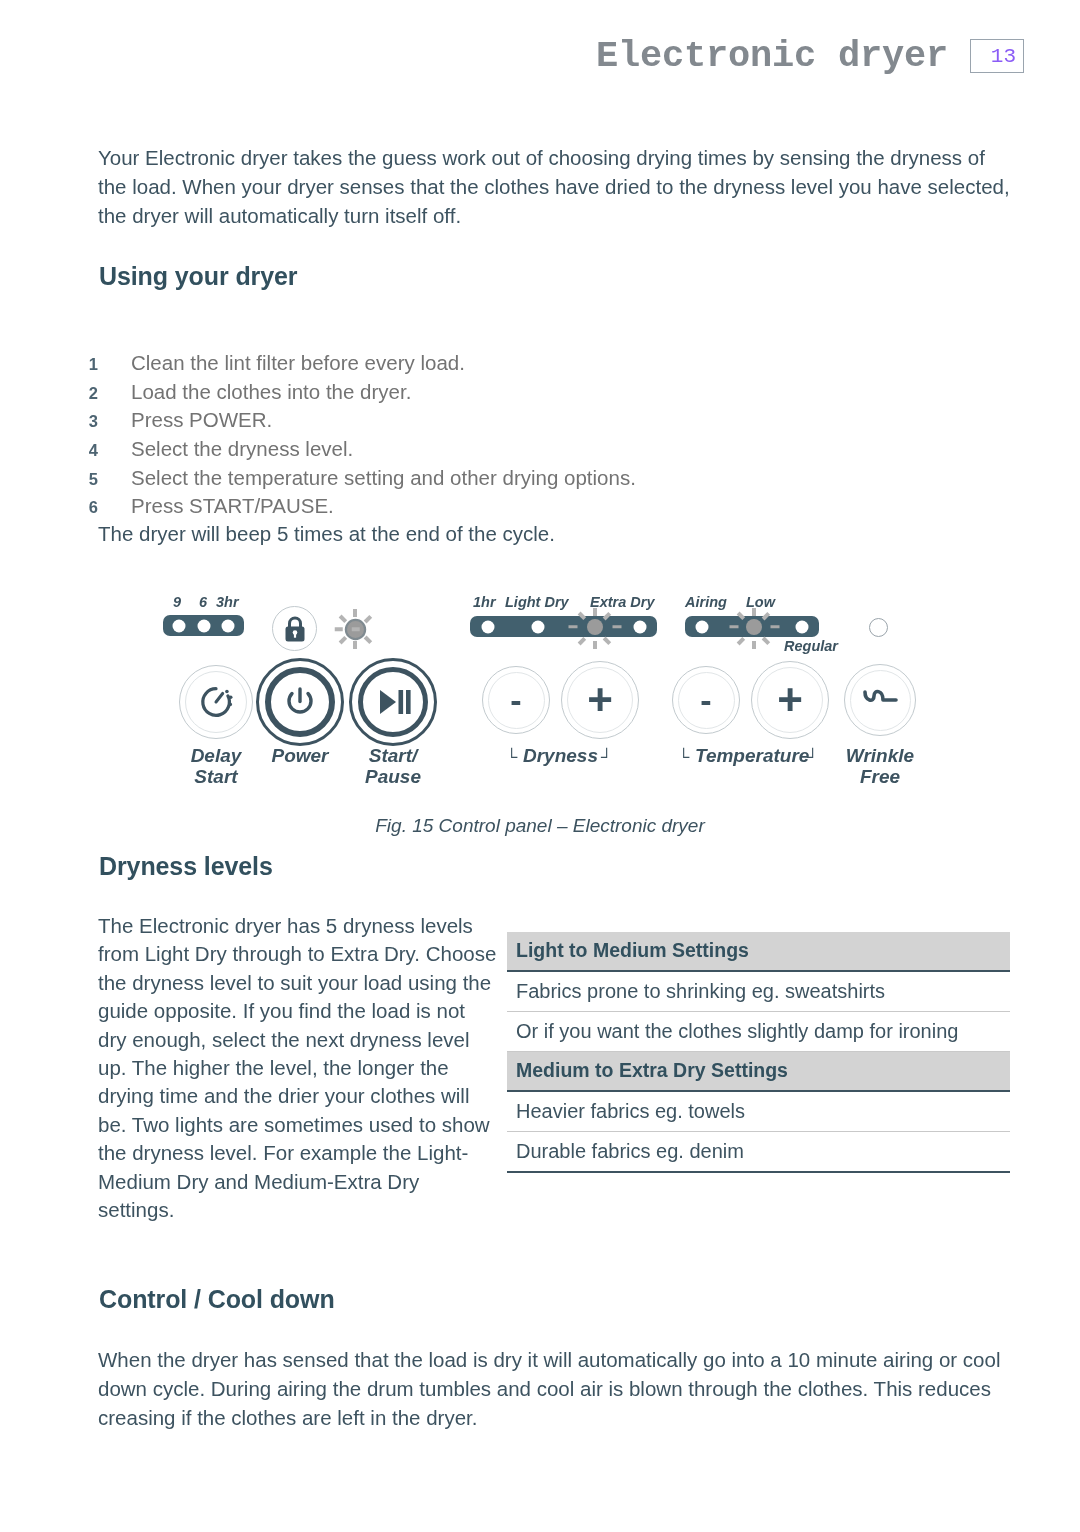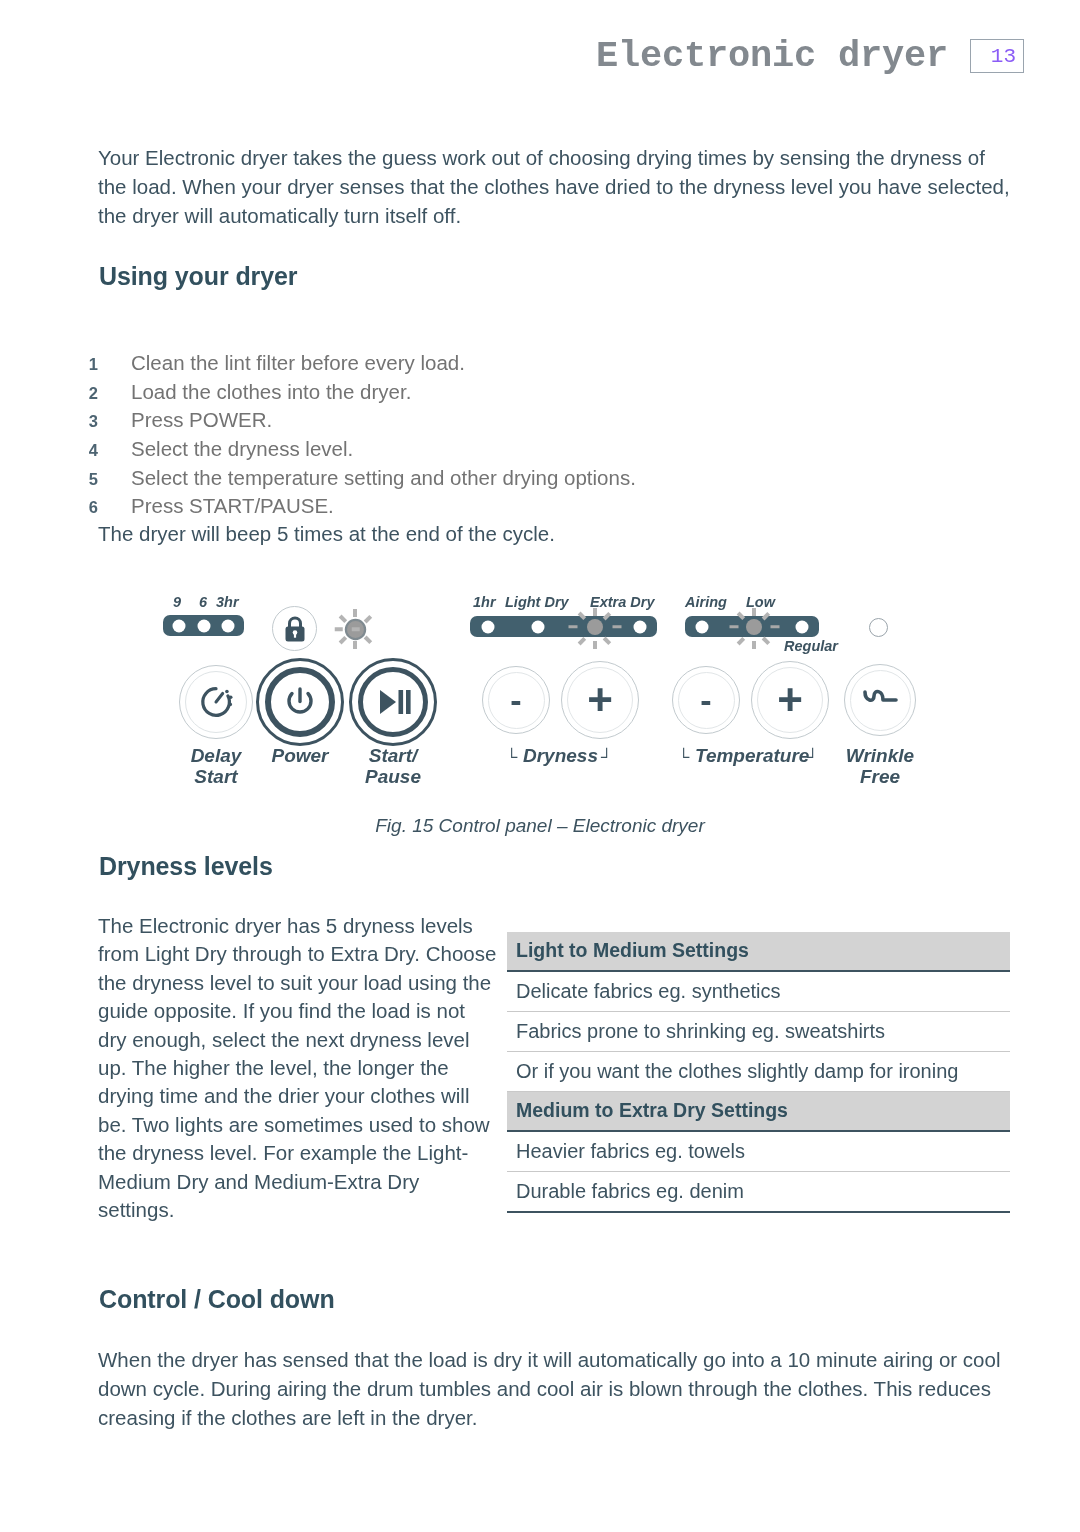--- a/index.html
+++ b/index.html
@@ -484,23 +484,20 @@
 <div class="body-col" id="dryness-body">
   <p class="para">The Electronic dryer has 5 dryness levels from Light Dry through to Extra Dry. Choose the dryness level to suit your load using the guide opposite. If you find the load is not dry enough, select the next dryness level up. The higher the level, the longer the drying time and the drier your clothes will be. Two lights are sometimes used to show the dryness level. For example the Light-Medium Dry and Medium-Extra Dry settings.</p>
 </div>
 
 <div id="settings-table">
 
   <div class="tbl-head-row">
     <span class="txt">Light to Medium Settings</span>
   </div>
   <div class="tbl-row">
-    <span class="txt">Delicate fabrics eg. synthetics</span>
-  </div>
-  <div class="tbl-row">
     <span class="txt">Fabrics prone to shrinking eg. sweatshirts</span>
   </div>
   <div class="tbl-row">
     <span class="txt">Or if you want the clothes slightly damp for ironing</span>
   </div>
 
   <div class="tbl-head-row">
     <span class="txt">Medium to Extra Dry Settings</span>
   </div>
   <div class="tbl-row">

